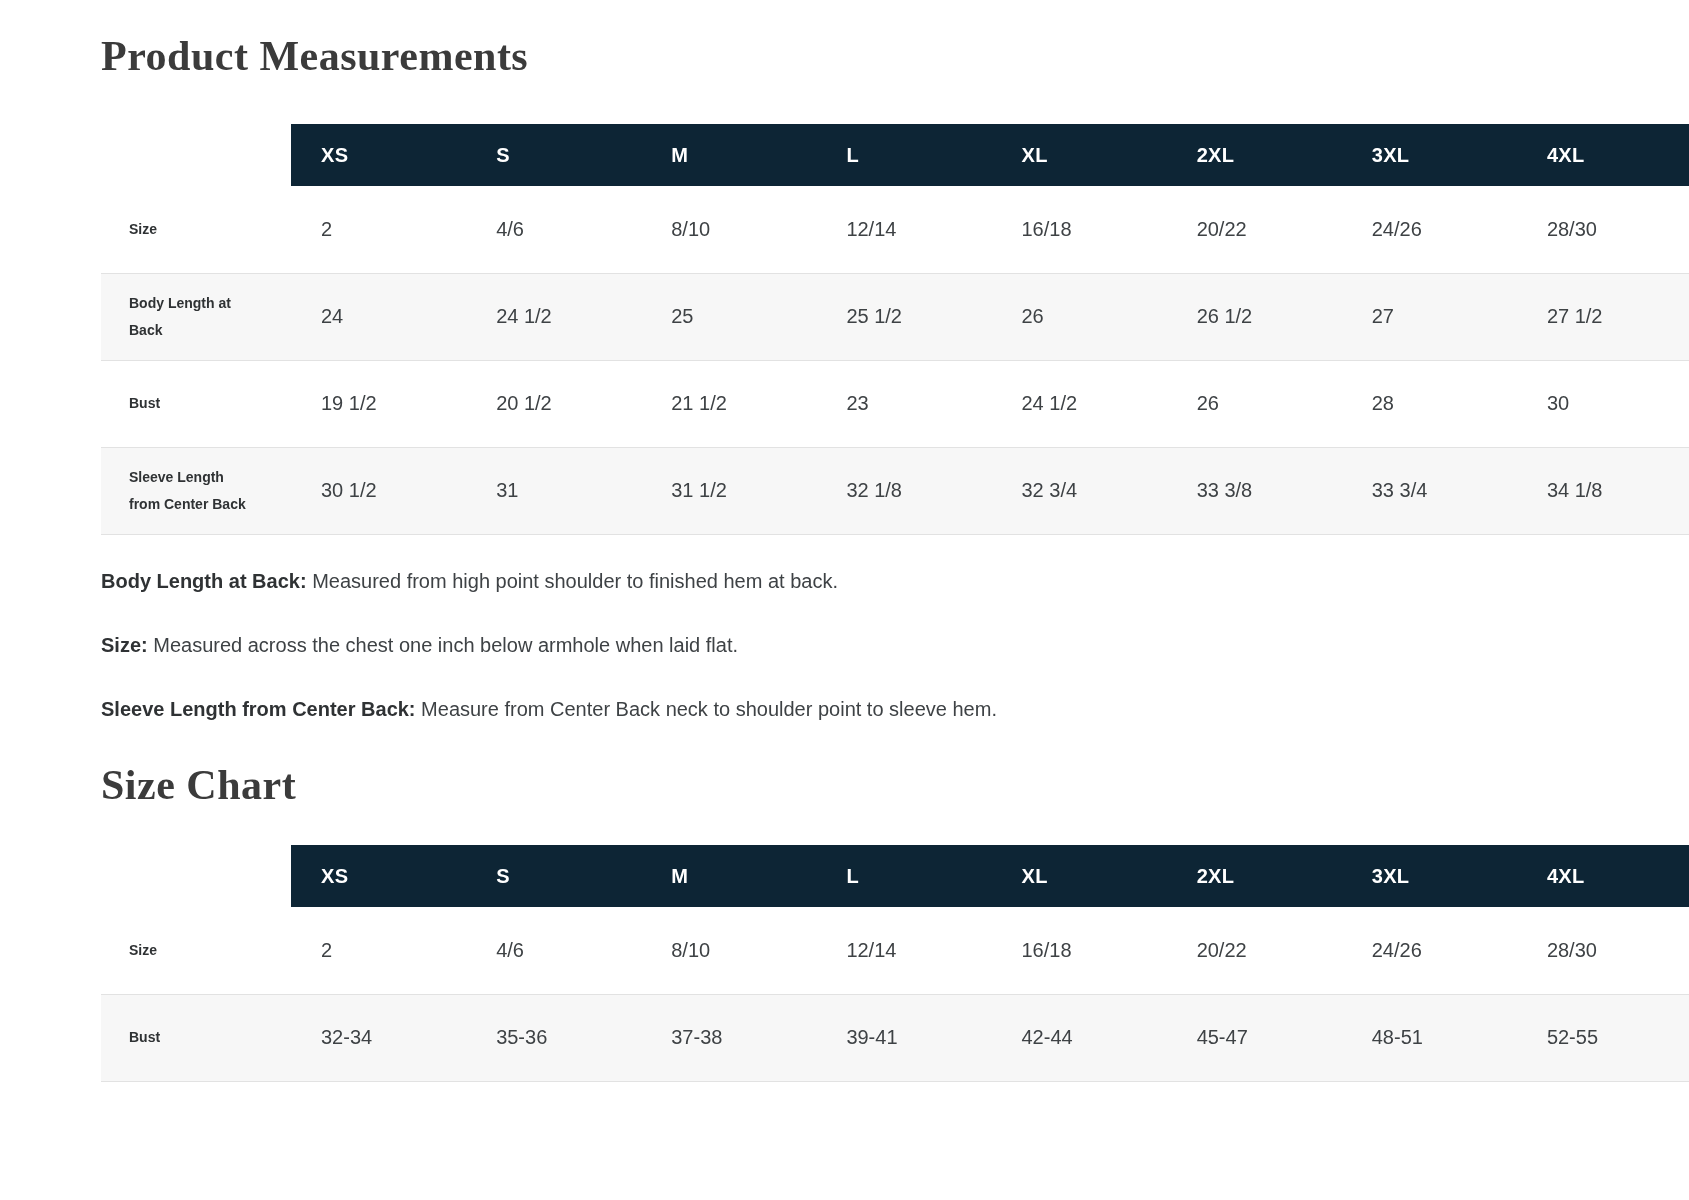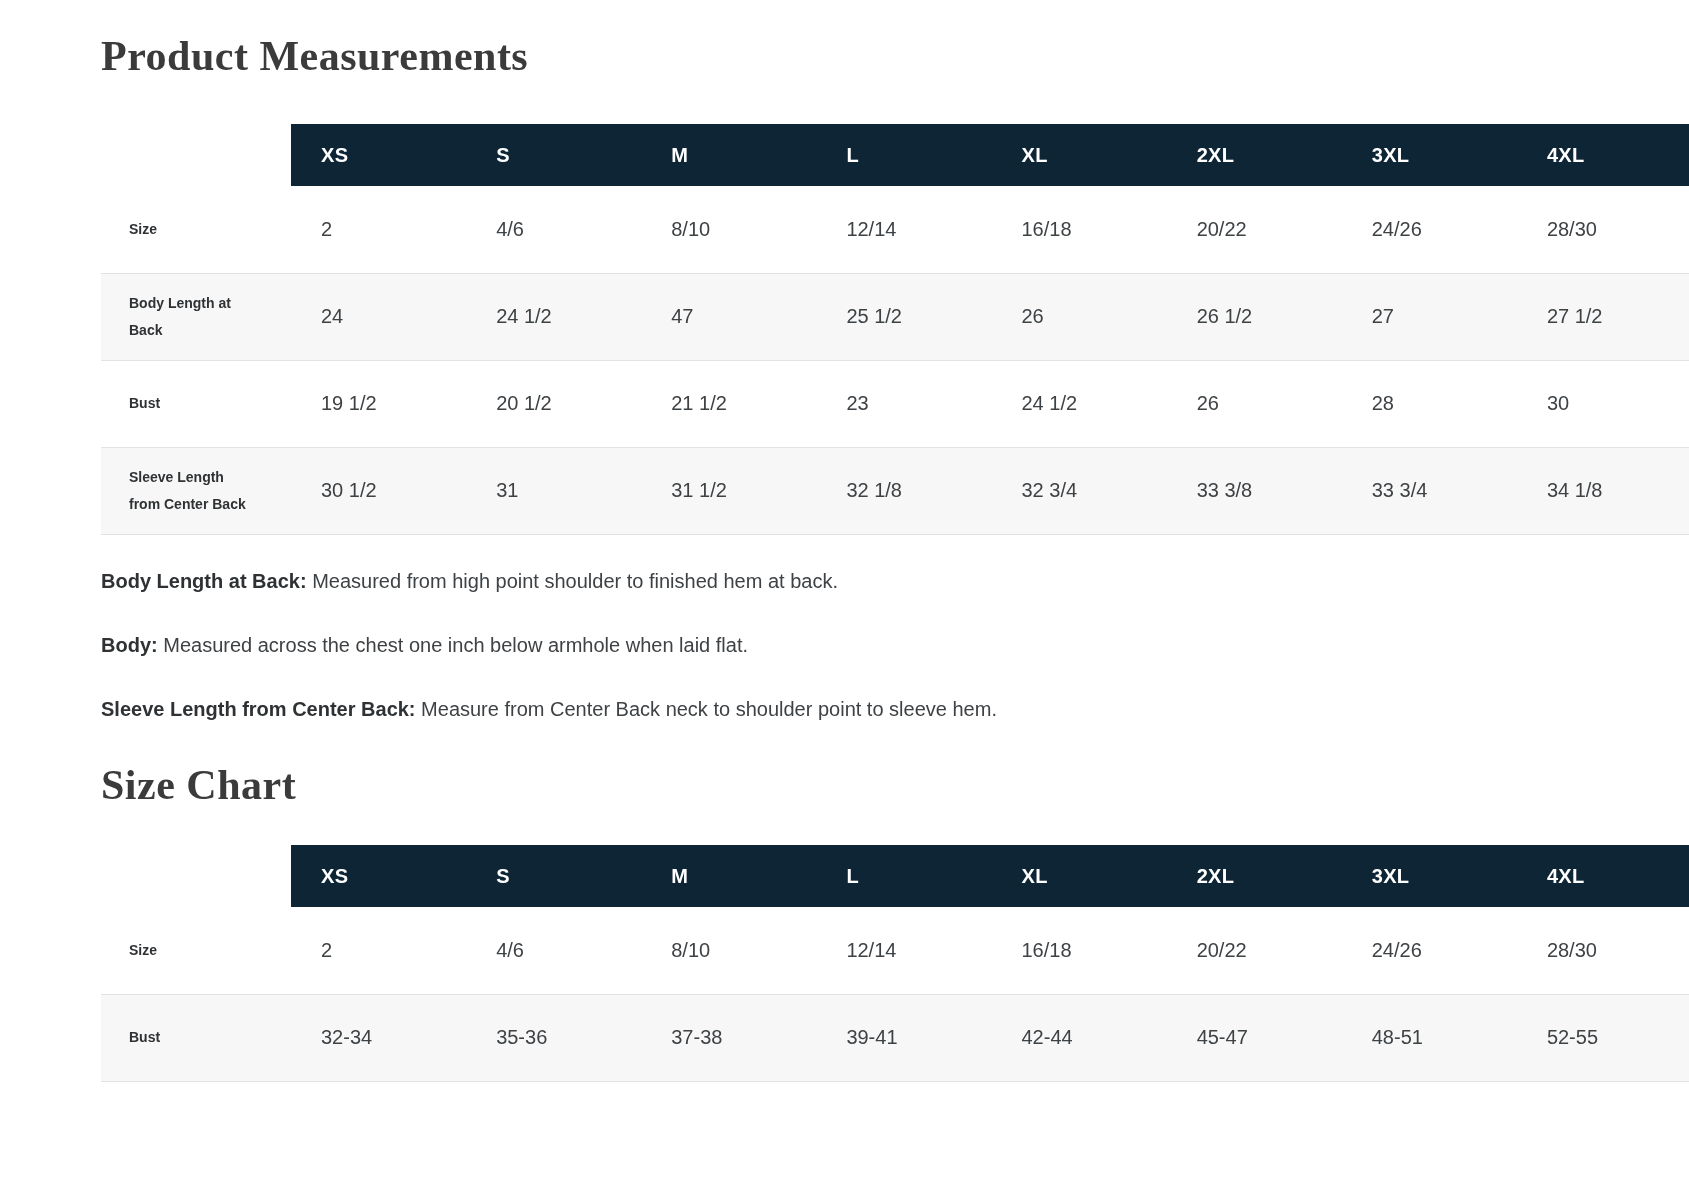--- a/index.html
+++ b/index.html
@@ -120,21 +120,21 @@
             <td>12/14</td>
             <td>16/18</td>
             <td>20/22</td>
             <td>24/26</td>
             <td>28/30</td>
           </tr>
           <tr>
             <th class="row-label" scope="row">Body Length at Back</th>
             <td>24</td>
             <td>24 1/2</td>
-            <td>47</td>
+            <td>25</td>
             <td>25 1/2</td>
             <td>26</td>
             <td>26 1/2</td>
             <td>27</td>
             <td>27 1/2</td>
           </tr>
           <tr>
             <th class="row-label" scope="row">Bust</th>
             <td>19 1/2</td>
             <td>20 1/2</td>
@@ -155,21 +155,21 @@
             <td>33 3/8</td>
             <td>33 3/4</td>
             <td>34 1/8</td>
           </tr>
         </tbody>
       </table>
     </div>
 
   <div class="notes">
       <p><b>Body Length at Back:</b> <span>Measured from high point shoulder to finished hem at back.</span></p>
-      <p><b>Body:</b> <span>Measured across the chest one inch below armhole when laid flat.</span></p>
+      <p><b>Size:</b> <span>Measured across the chest one inch below armhole when laid flat.</span></p>
       <p><b>Sleeve Length from Center Back:</b> <span>Measure from Center Back neck to shoulder point to sleeve hem.</span></p>
     </div>
 
   <h1 class="serif-title second">Size Chart</h1>
 
   <div class="table-wrap">
       <table class="size-table">
         <colgroup>
           <col class="label-col">
           <col>

